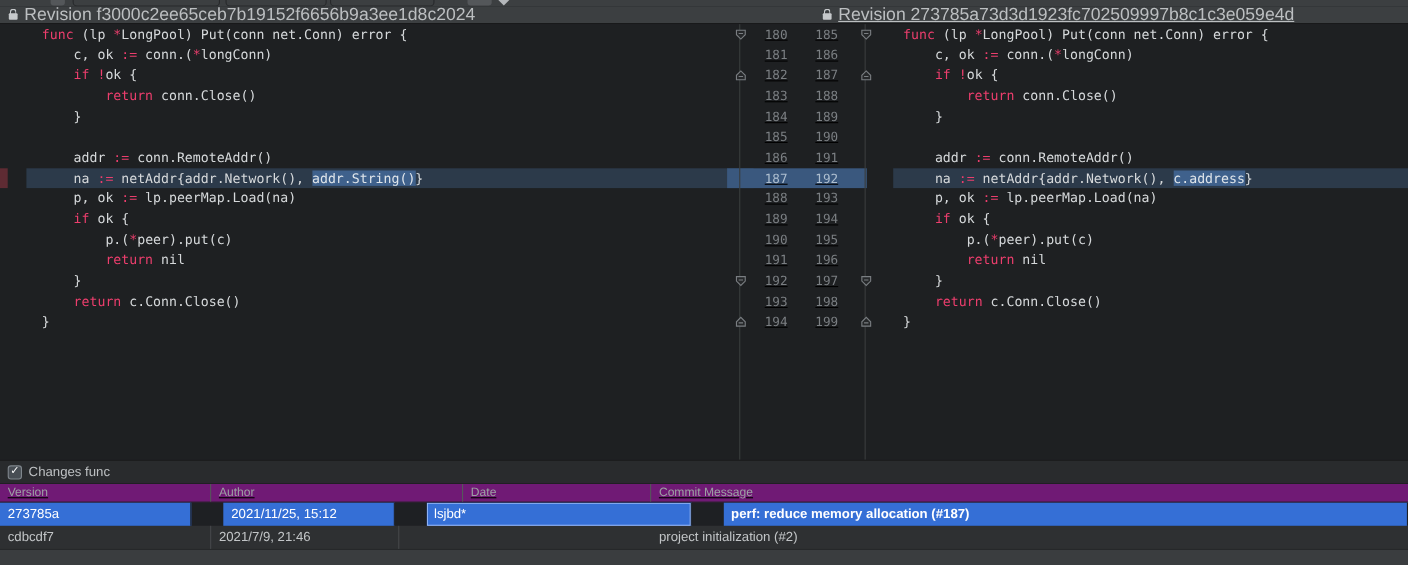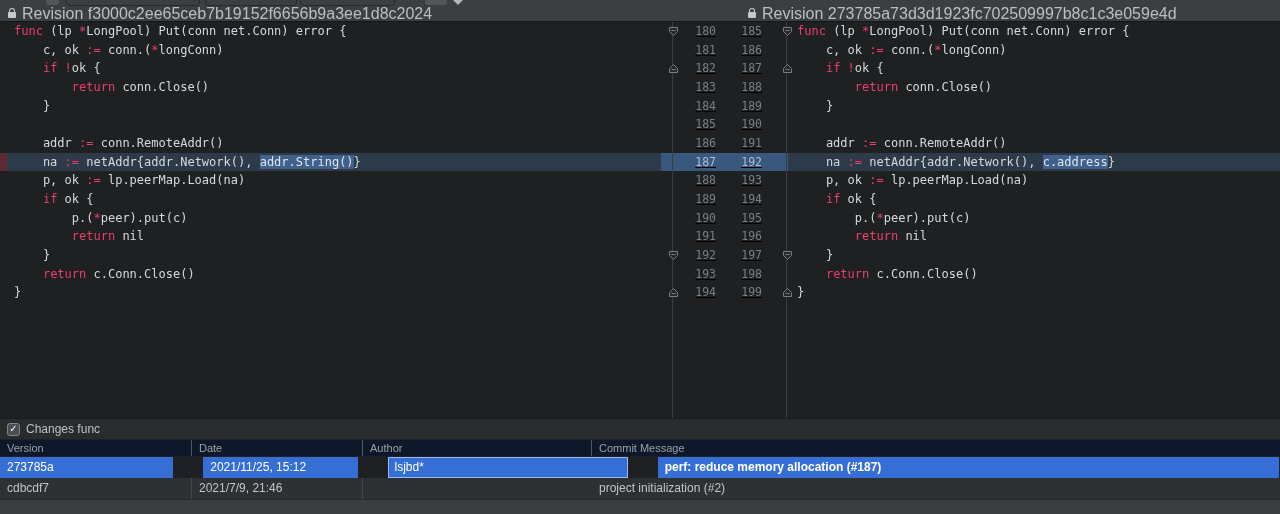--- a/index.html
+++ b/index.html
@@ -20,21 +20,21 @@
   .title{position:absolute;top:0;height:16px;display:flex;align-items:center;
     font-size:16px;color:#bcbfc1;white-space:nowrap;}
   .lock{width:8px;height:6px;background:#c6c9cb;border-radius:1px;position:relative;
     display:inline-block;margin-right:6px;margin-top:2px;}
   .lock::before{content:"";position:absolute;left:1px;top:-4px;width:4px;height:4px;
     border:1px solid #c6c9cb;border-bottom:none;border-radius:3px 3px 0 0;}
 
   
   .diff{position:absolute;left:0;top:22px;width:1280px;height:396px;background:#1e2022;
     font-family:"DejaVu Sans Mono","Liberation Mono",monospace;font-size:12px;}
-  .pane{position:absolute;top:0;}
+  .pane{position:absolute;top:0;padding-left:24px;}
   .pane-left{left:0;width:661px;}
   .pane-right{left:788px;width:492px;}
   .code-line{height:18.67px;line-height:18.67px;white-space:pre;color:#d6d9db;}
   .pane-left .code-line{padding-left:14px;}
   .pane-right .code-line{padding-left:9px;}
   .code-line.sel{background:#2c3a4a;}
   .sg-k{color:#ec3e6d;}
   .sg-t{color:#d6d9db;}
   .sg-h{color:#dfe5ea;background:#3f618c;}
   .gutter{position:absolute;left:661px;top:0;width:127px;text-decoration:underline;}
@@ -48,22 +48,22 @@
   .edge-marker{position:absolute;left:0;width:7px;height:18.67px;background:#5e2b33;}
 
   
   .bottom{position:absolute;left:0;top:418px;width:1280px;height:96px;background:#292b2d;
     border-top:1px solid #1b1c1d;box-sizing:border-box;}
   .changes-row{position:relative;height:20px;display:flex;align-items:center;}
   .checkbox{width:13px;height:13px;margin-left:7px;background:#484e54;border:1px solid #7f868c;
     border-radius:3px;box-sizing:border-box;display:flex;align-items:center;justify-content:center;
     color:#fff;font-size:10px;line-height:10px;}
   .changes-label{margin-left:6px;font-size:12px;color:#bdc0c2;}
-  .thead{display:flex;height:18px;background:#0f172a;border-top:1px solid #1f2122;
-    border-bottom:1px solid #1f2122;box-sizing:border-box;}
+  .thead{display:flex;height:18px;background:#701a75;border-top:1px solid #1f2122;
+    border-bottom:1px solid #1f2122;box-sizing:border-box;text-decoration:underline;}
   .thead .hcell{font-size:11px;color:#9da1a4;line-height:16px;padding-left:7px;
     border-right:1px solid #55585a;box-sizing:border-box;overflow:hidden;white-space:nowrap;}
   .thead .hcell:last-child{border-right:none;}
   .trow{display:flex;height:21px;background:#2e3032;}
   .trow .cell{font-size:12px;color:#c2c5c7;line-height:21px;padding-left:7px;
     border-right:1px solid #45484a;box-sizing:border-box;overflow:hidden;white-space:nowrap;}
   .trow .cell:last-child{border-right:none;}
   .trow.sel{background:#1e2023;gap:29px;}
   .trow.sel .cell{background:#356fd6;color:#ffffff;border-right:1px solid #1e2023;}
   .trow.sel .cell.msg{font-weight:bold;}
@@ -82,21 +82,21 @@
     <div class="tb-box" style="left:300px;width:95px;"></div>
     <div class="tb-btn" style="left:425px;width:22px;"></div>
     <div class="tb-filter" style="left:453px;"></div>
   </div>
 
   <div class="titles">
     <div class="title" style="left:8px;">
       <span class="lock"></span>
       <span>Revision f3000c2ee65ceb7b19152f6656b9a3ee1d8c2024</span>
     </div>
-    <div class="title" style="left:748px;">
+    <div class="title" style="left:748px;text-decoration:underline;">
       <span class="lock"></span>
       <span>Revision 273785a73d3d1923fc702509997b8c1c3e059e4d</span>
     </div>
   </div>
 
   <div class="diff">
     <div class="pane pane-left" id="pane-left">
         <div class="code-line"><span class="sg-k">func</span><span class="sg-t"> (lp </span><span class="sg-k">*</span><span class="sg-t">LongPool) Put(conn net.Conn) error {</span></div>
         <div class="code-line"><span class="sg-t">    c, ok </span><span class="sg-k">:=</span><span class="sg-t"> conn.(</span><span class="sg-k">*</span><span class="sg-t">longConn)</span></div>
         <div class="code-line"><span class="sg-t">    </span><span class="sg-k">if</span><span class="sg-t"> </span><span class="sg-k">!</span><span class="sg-t">ok {</span></div>
@@ -233,22 +233,22 @@
 
   <div class="bottom">
     <div class="changes-row">
       <span class="checkbox">
         <span>✓</span>
       </span>
       <span class="changes-label">Changes func</span>
     </div>
     <div class="thead" id="thead">
         <div class="hcell" style="width: 192px;">Version</div>
+        <div class="hcell" style="width: 229px;">Author</div>
         <div class="hcell" style="width: 171px;">Date</div>
-        <div class="hcell" style="width: 229px;">Author</div>
         <div class="hcell" style="width: 688px;">Commit Message</div>
       </div>
     <div id="rows">
         <div class="trow sel">
           <div class="cell" style="width: 192px;">273785a</div>
           <div class="cell" style="width: 171px;">2021/11/25, 15:12</div>
           <div class="cell focused" style="width: 266px;">lsjbd*</div>
           <div class="cell msg" style="width: 688px;">perf: reduce memory allocation (#187)</div>
         </div>
         <div class="trow">

